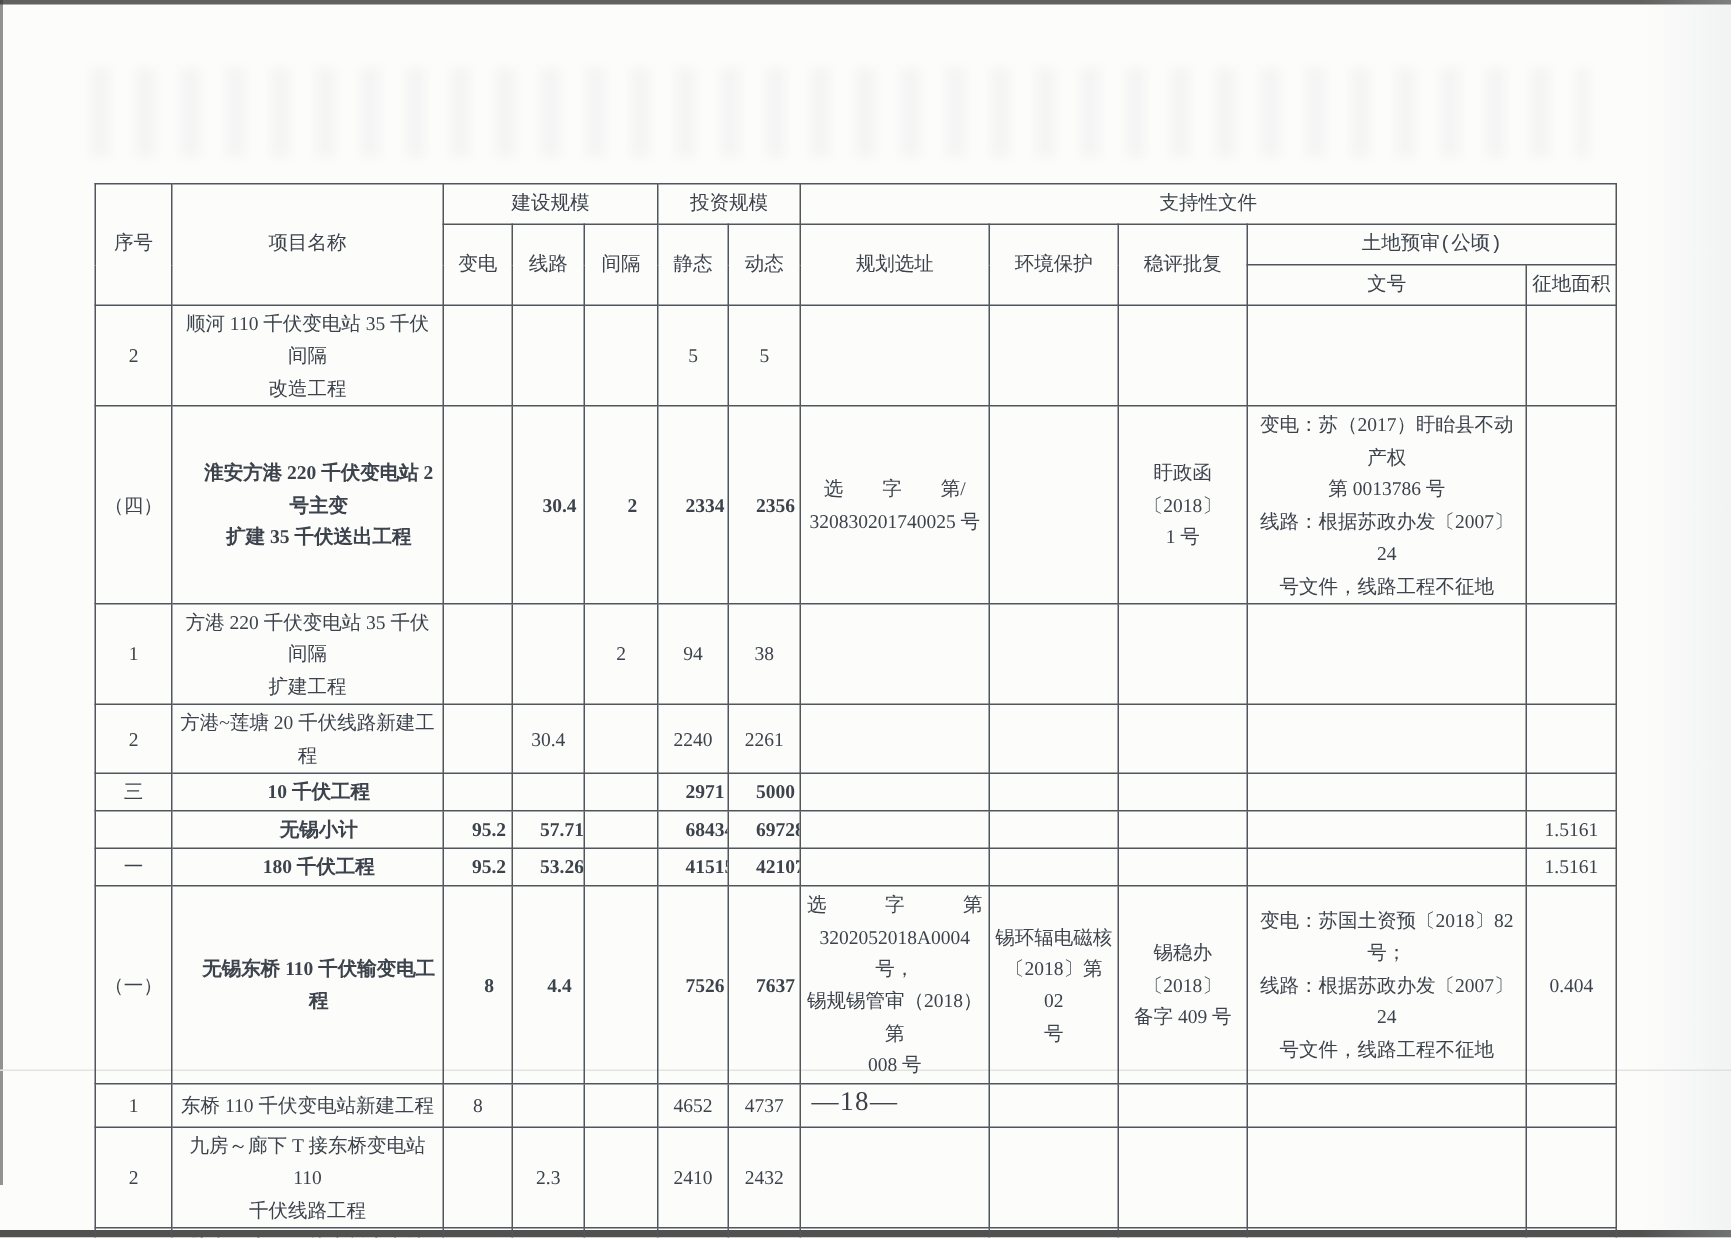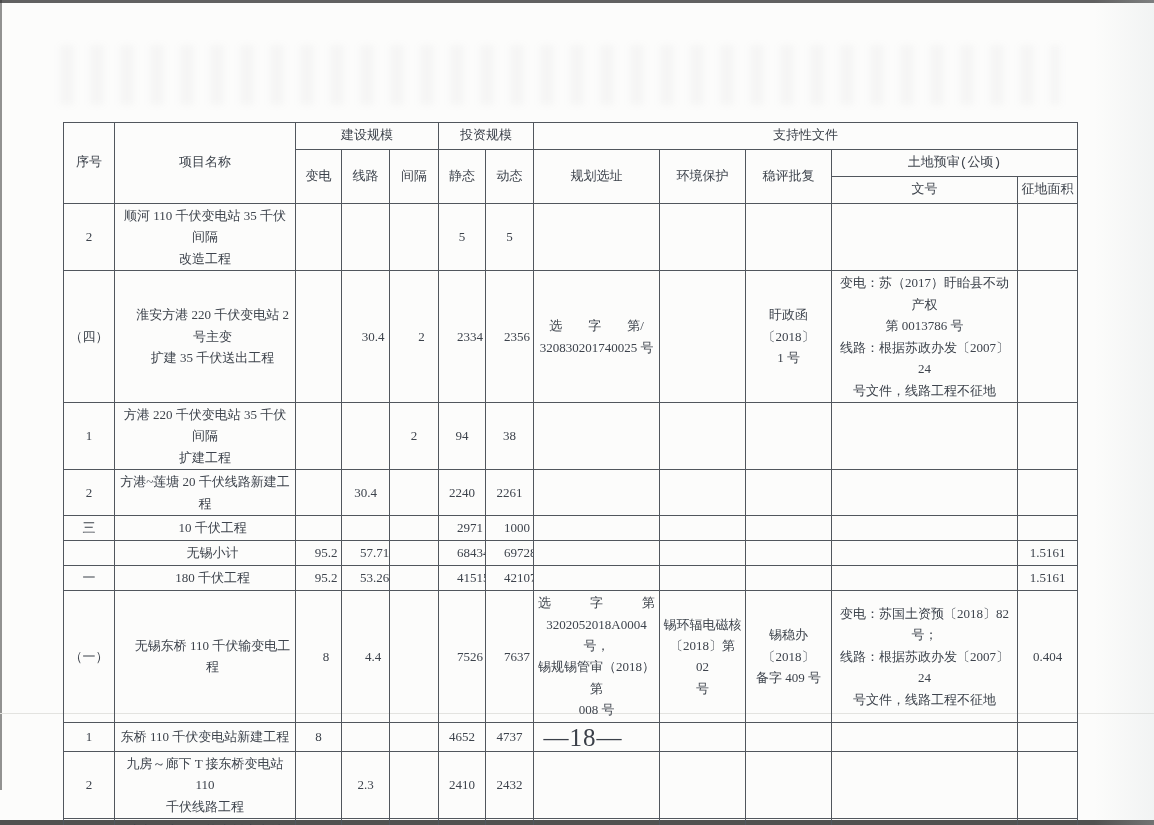--- a/index.html
+++ b/index.html
@@ -31,24 +31,24 @@
     vertical-align:middle;
     padding:1px 3px;
     white-space:pre-line;
     overflow:hidden;
     line-height:1.65;
   }
   thead th{height:24px;font-family:Liberation Mono, monospace;}
   .col-name-cell{text-align:left;padding:2px 6px;line-height:1.85;margin-left:39px;}
   .col-doc{font-size:12px;text-align:left;vertical-align:top;padding:3px 4px;line-height:1.72;}
   .col-area{font-size:12.5px;}
-  tr.bold .col-name-cell, tr.bold .col-num{font-weight:normal;padding-left:18px;}
+  tr.bold .col-name-cell, tr.bold .col-num{font-weight:bold;padding-left:18px;}
   .footer{
-    position:absolute;left:76px;top:724px;width:1014px;
-    text-align:center;font-size:25px;letter-spacing:1px;color:#3b4049;
+    position:absolute;left:63px;top:724px;width:1014px;
+    text-align:center;font-size:18px;letter-spacing:1px;color:#3b4049;
   }
 </style>
 </head>
 <body>
 
 <div class="edge-top"></div>
 <div class="edge-left"></div>
 <div class="edge-bottom"></div>
 <div class="fold-line"></div>
 <div class="ghost"></div>
@@ -158,21 +158,21 @@
         <td class="col-doc"></td>
         <td class="col-area"></td>
       </tr>
       <tr class="bold" style="height: 25px;">
         <td>三</td>
         <td class="col-name-cell">10 千伏工程</td>
         <td class="col-num"></td>
         <td class="col-num"></td>
         <td class="col-num"></td>
         <td class="col-num">2971</td>
-        <td class="col-num">1000</td>
+        <td class="col-num">5000</td>
         <td class="col-doc"></td>
         <td class="col-doc"></td>
         <td class="col-doc"></td>
         <td class="col-doc"></td>
         <td class="col-area"></td>
       </tr>
       <tr class="bold" style="height: 25px;">
         <td></td>
         <td class="col-name-cell">无锡小计</td>
         <td class="col-num">95.2</td>

